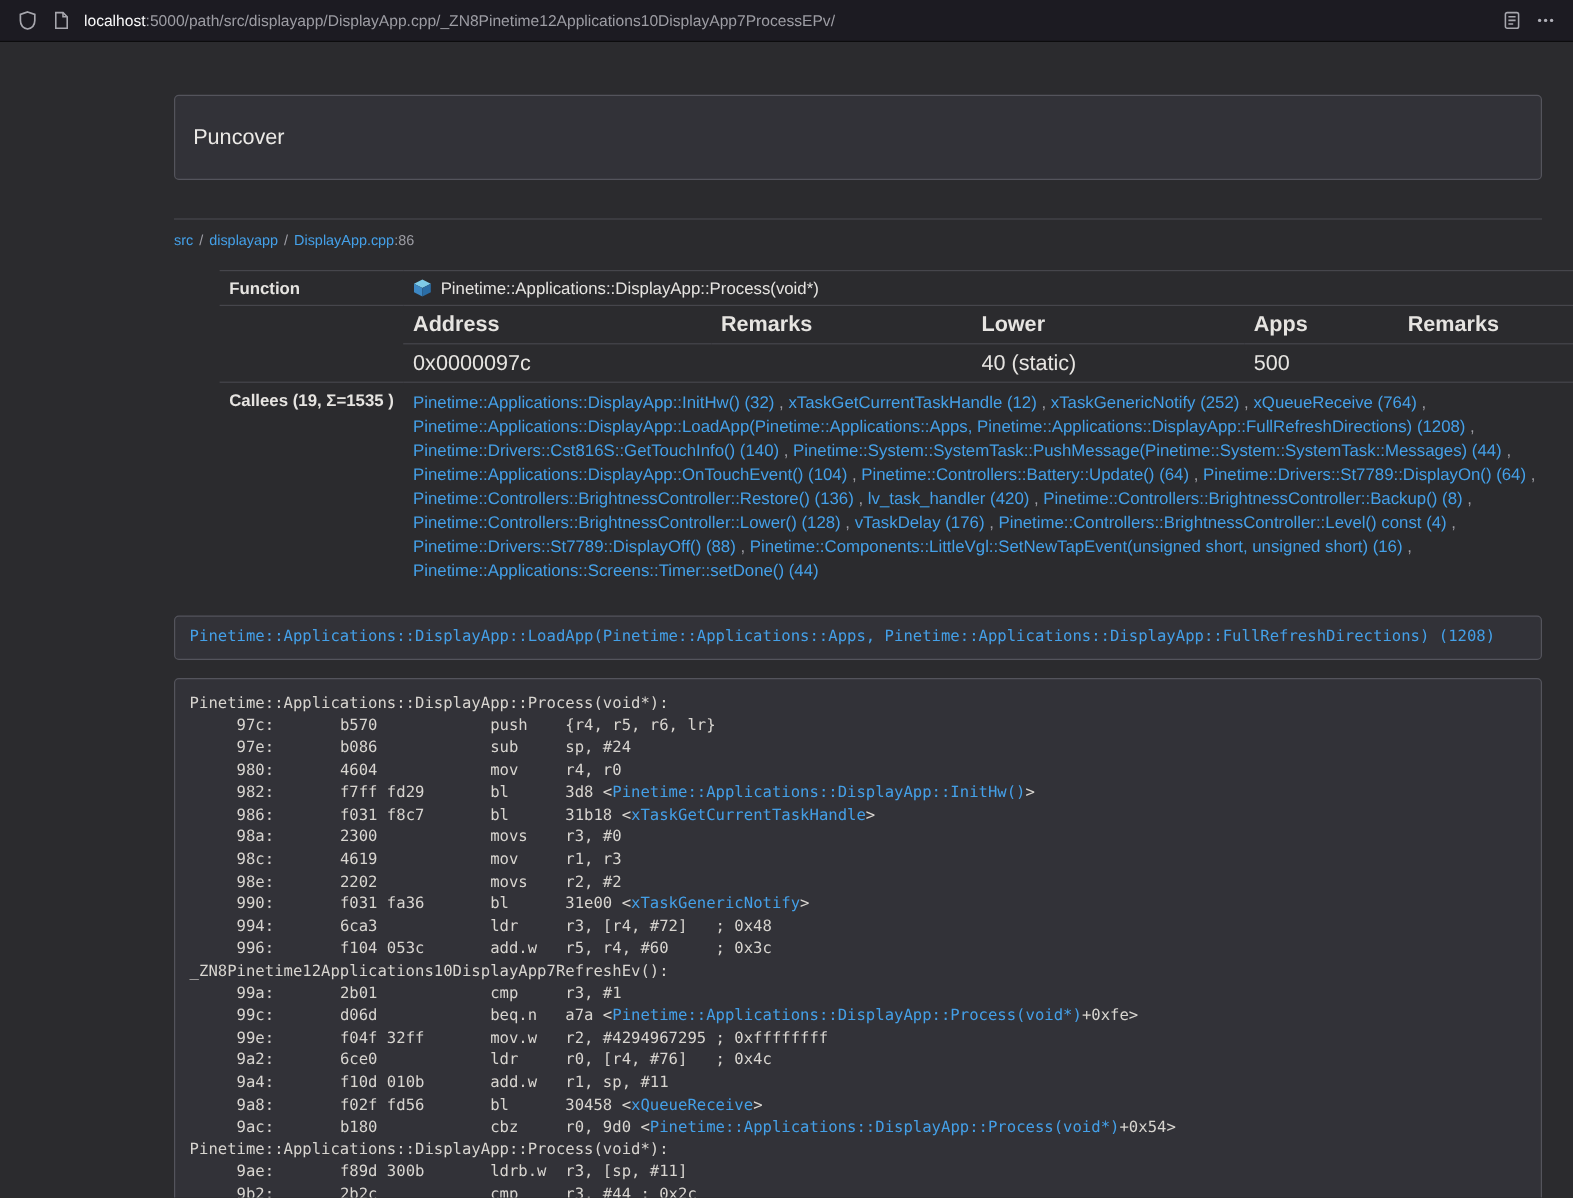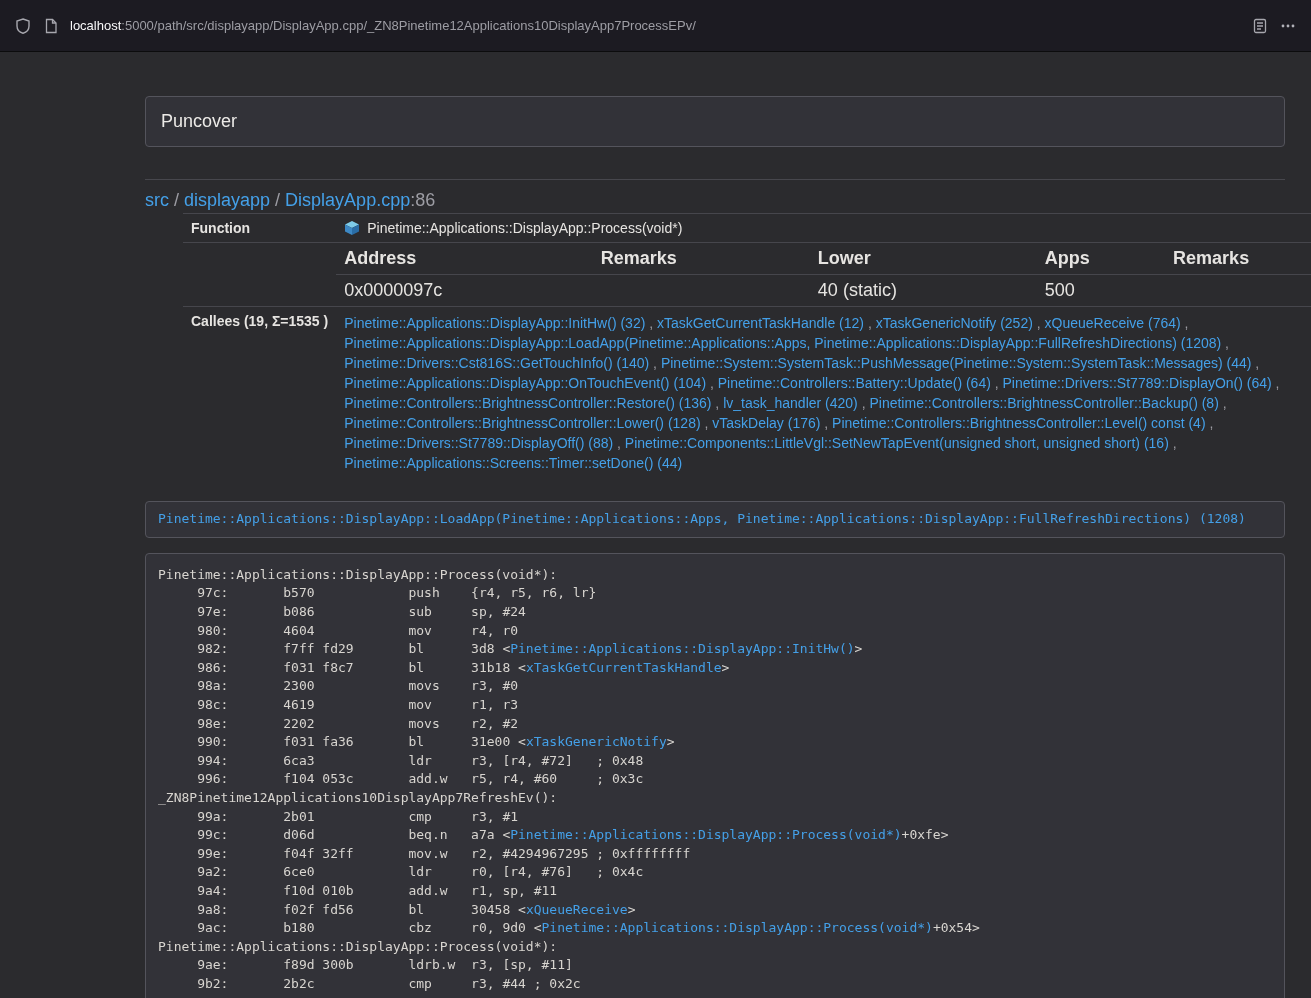--- a/index.html
+++ b/index.html
@@ -4,38 +4,38 @@
 <style>
   * { box-sizing: border-box; margin: 0; padding: 0; }
   html, body {
     width: 1311px; height: 998px; overflow: hidden;
     background: var(--page-bg, #2b2b2e);
     font-family: "Liberation Sans", sans-serif;
     color: var(--text, #e6e4e1);
   }
   
   .browser-bar {
-    height: 52px; background: var(--chrome-bg, #1c1b22);
+    height: 35px; background: var(--chrome-bg, #1c1b22);
     border-bottom: 1px solid #0c0c0d;
     display: flex; align-items: center; gap: 10px; padding: 0 14px;
   }
   .bar-icon { width: 18px; height: 18px; display: inline-flex; align-items: center; justify-content: center; flex: 0 0 auto; }
   .url { flex: 1 1 auto; font-size: 13px; color: var(--muted, #9d9da4); white-space: nowrap; overflow: hidden; }
   .url .host { color: #f9f9fa; }
   
   .container { width: 1140px; margin-left: 145px; }
   .panel {
     margin-top: 44px; background: var(--panel-bg, #323238);
     border: 1px solid var(--border, #54545c); border-radius: 4px;
-    padding: 14px 15px;
+    padding: 24px 15px;
   }
   .panel-title { font-size: 18px; color: #eceae7; }
   hr.rule { border: 0; border-top: 1px solid #47474d; margin: 32px 0 10px; }
   a { color: var(--link, #44a0e8); text-decoration: none; cursor: pointer; }
-  .breadcrumb { font-size: 18px; margin: 10px 0 2px; }
+  .breadcrumb { font-size: 12px; margin: 10px 0 18px; }
   .breadcrumb .sep { padding: 0 5px; color: var(--muted, #9d9da4); }
   .muted { color: var(--muted, #9d9da4); }
   
   table.symbol { width: 100%; border-collapse: collapse; font-size: 14px; margin-left: 38px; }
   table.symbol > tbody > tr > th,
   table.symbol > tbody > tr > td {
     border-top: 1px solid #46464c; padding: 6px 8px;
     text-align: left; vertical-align: top;
   }
   th { font-weight: bold; }

